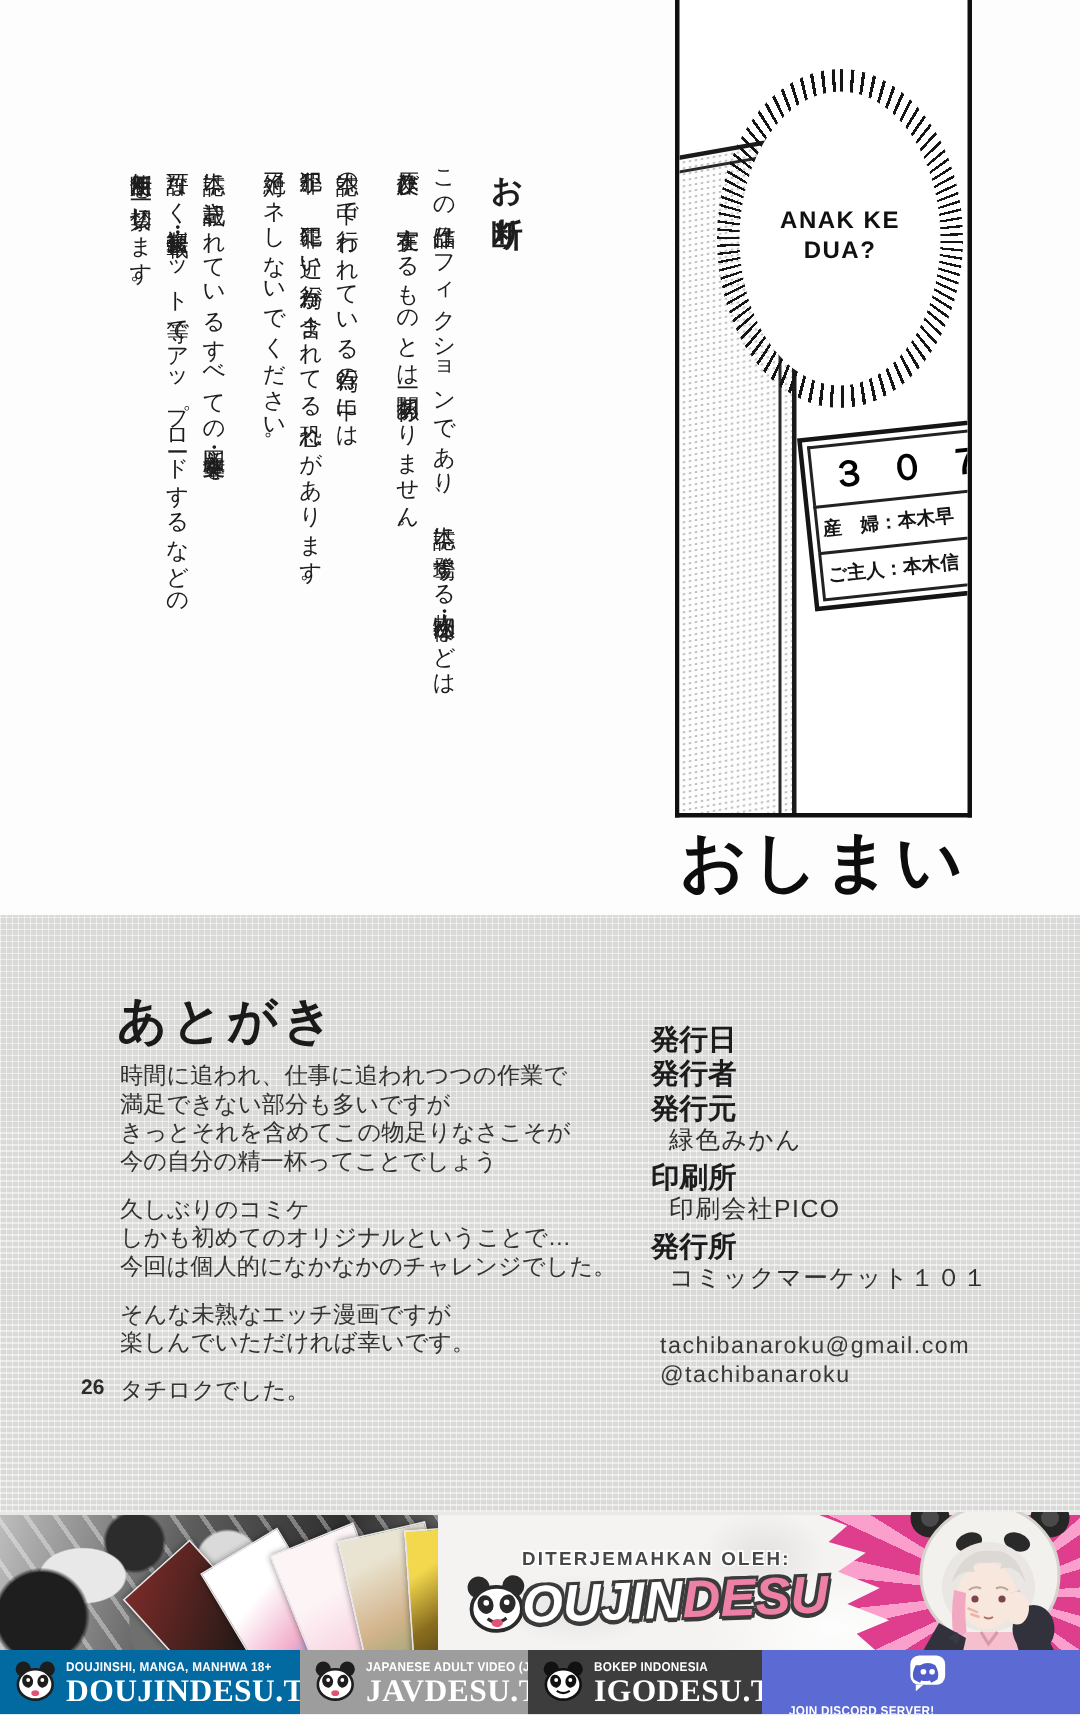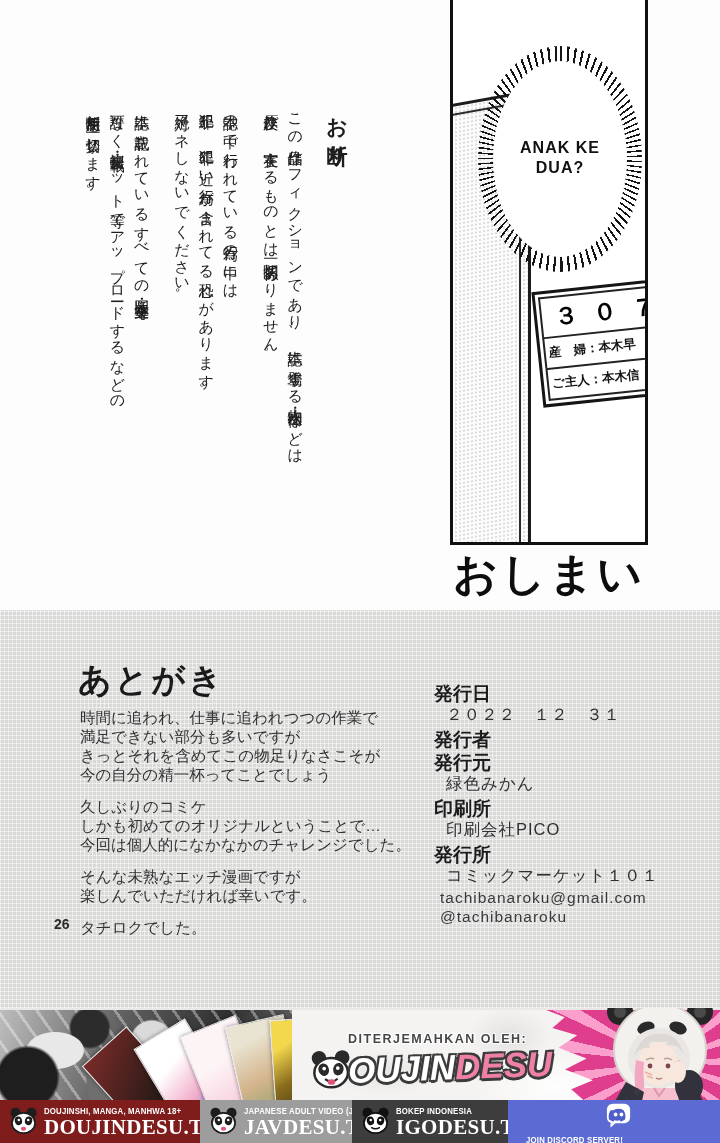--- a/index.html
+++ b/index.html
@@ -115,21 +115,21 @@
   .logo-white { color:#ffffff;
     text-shadow:-2px -2px 0 #3b3b3b, 2px -2px 0 #3b3b3b, -2px 2px 0 #3b3b3b, 2px 2px 0 #3b3b3b, 0 3px 0 #3b3b3b; }
   .logo-pink { color:#ee7fa6;
     text-shadow:-2px -2px 0 #3b3b3b, 2px -2px 0 #3b3b3b, -2px 2px 0 #3b3b3b, 2px 2px 0 #3b3b3b, 0 3px 0 #3b3b3b; }
 
   .girl { position:absolute; right:-4px; top:-10px; width:130px; height:112px; z-index:6; }
 
   
   .footer-bar { position:absolute; left:0; top:1100px; width:720px; height:43px; display:flex; }
   .seg { height:43px; display:flex; align-items:center; padding-left:9px; gap:6px; overflow:hidden; }
-  .seg-1 { width:200px; background:#7f1d1d; }
+  .seg-1 { width:200px; background:#0369a1; }
   .seg-2 { width:152px; background:#9d9d9d; }
   .seg-3 { width:156px; background:#3d3d3d; }
   .seg-4 { width:212px; background:#5c6bd3;flex-direction:column; }
   .seg-icon { width:29px; height:29px; flex:0 0 auto; }
   .seg-texts { display:flex; flex-direction:column; justify-content:center; }
   .seg-tagline { color:#fff; font-size:8.5px; font-weight:bold; letter-spacing:.2px;
     line-height:10px; white-space:nowrap; transform:scaleX(.92); transform-origin:left; }
   .seg-site { color:#fff; font-family:"Liberation Serif", serif; font-weight:bold;
     font-size:21px; line-height:22px; white-space:nowrap; letter-spacing:.3px; }
   .seg-4 .seg-site { font-size:19px; }
@@ -179,21 +179,20 @@
 しかも初めてのオリジナルということで…
 今回は個人的になかなかのチャレンジでした。</p>
       <p>そんな未熟なエッチ漫画ですが
 楽しんでいただければ幸いです。</p>
       <p>タチロクでした。</p>
     </div>
     <div class="page-num">26</div>
 
     <div class="colophon">
       <div class="colo-label">発行日</div>
-      <div class="colo-value">２０２２　１２　３１</div>
       <div class="colo-label">発行者</div>
       <div class="colo-label">発行元</div>
       <div class="colo-value">緑色みかん</div>
       <div class="colo-label">印刷所</div>
       <div class="colo-value">印刷会社PICO</div>
       <div class="colo-label">発行所</div>
       <div class="colo-value">コミックマーケット１０１</div>
     </div>
 
     <div class="contact">

